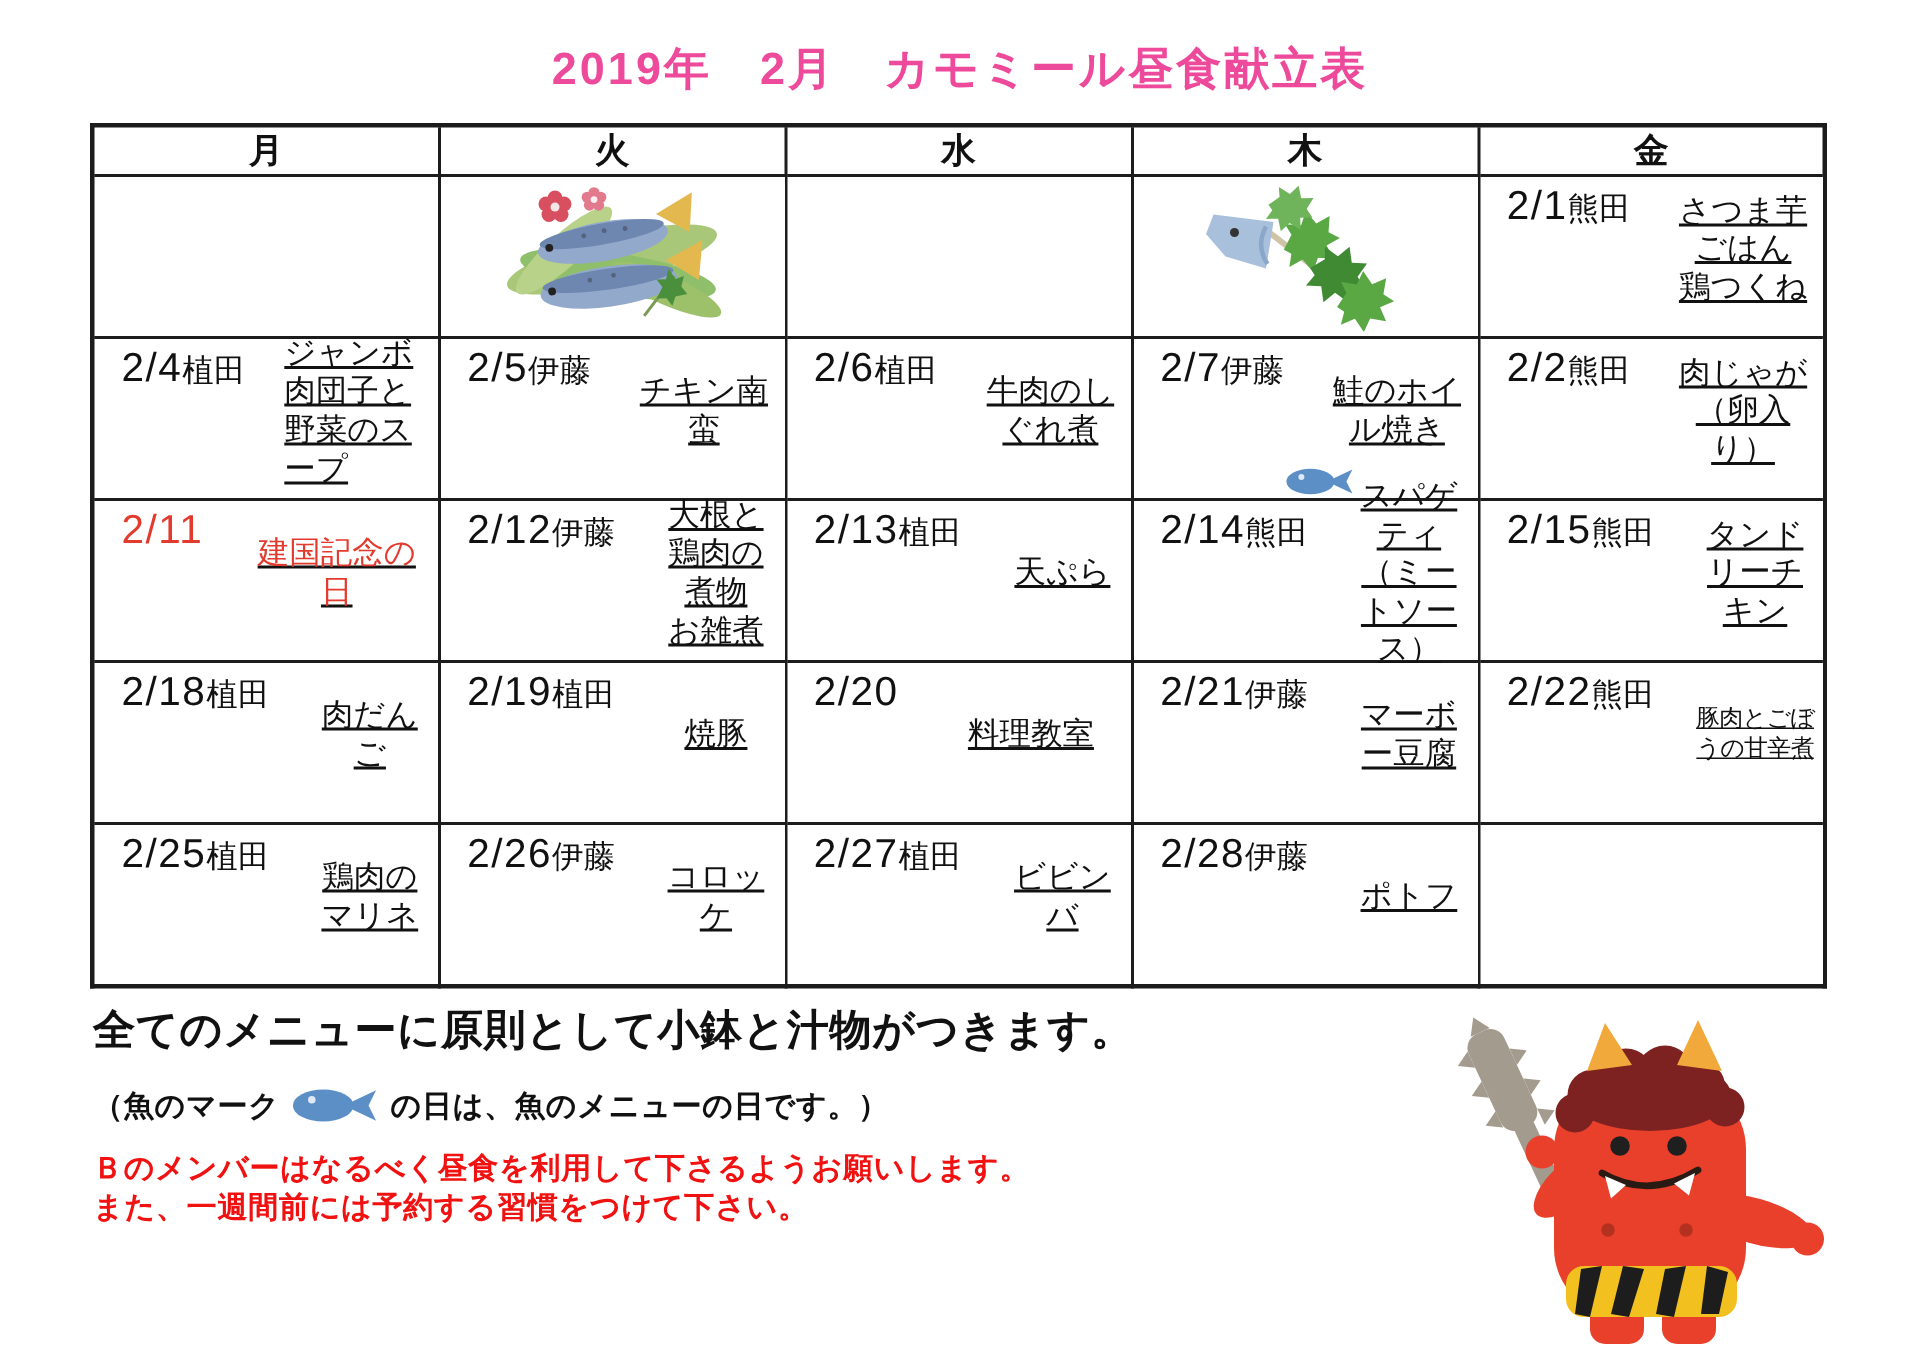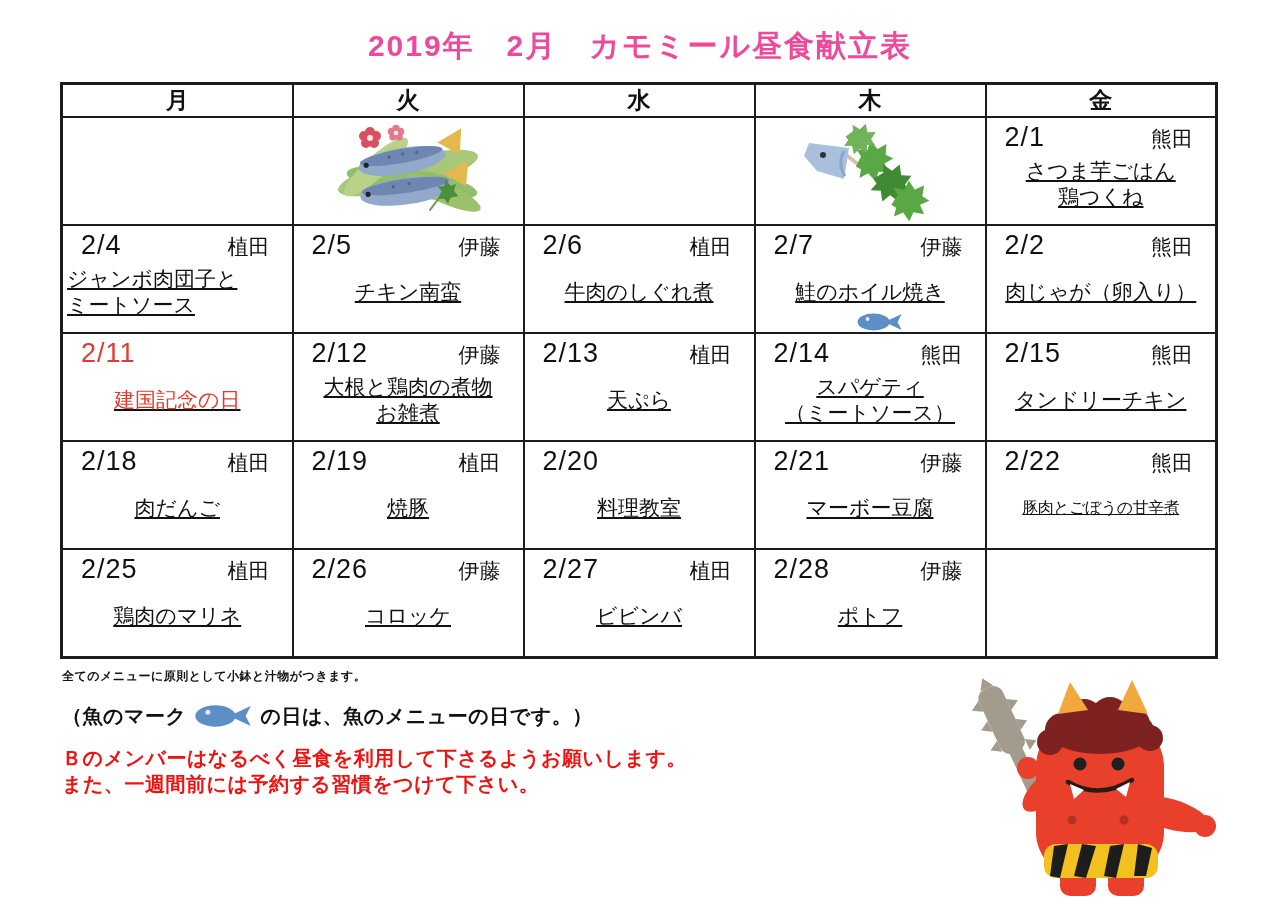--- a/index.html
+++ b/index.html
@@ -30,37 +30,37 @@
   table.cal th{
     border:2px solid var(--border-black);
     height:27px;font-size:23px;font-weight:bold;background:#fff;
     padding:0;vertical-align:middle;
   }
   table.cal td{
     border:2px solid var(--border-black);
     height:106px;padding:0;vertical-align:top;position:relative;background:#fff;
   }
   td.pink{background:var(--cell-pink);}
-  .cell{display:flex;flex-direction:column;height:106px;}
+  .cell{display:flex;flex-direction:row;height:106px;}
   .date-line{
     display:flex;justify-content:space-between;align-items:baseline;
     padding:4px 22px 0 18px;flex:none;
   }
   .date{font-size:27px;letter-spacing:1px;}
   .staff{font-size:21px;}
   .menu-wrap{flex:1;display:flex;align-items:center;justify-content:center;padding:0 4px 10px;text-decoration:underline;}
   .menu{font-size:21px;line-height:1.22;text-align:center;white-space:pre-line;}
   .menu-left .menu-wrap{justify-content:flex-start;padding-left:4px;}
   .menu-left .menu{text-align:left;}
   .menu-small .menu{font-size:16px;letter-spacing:-0.5px;}
   .red-cell .date,.red-cell .menu{color:var(--holiday-red);}
   .img-wrap{height:106px;display:flex;align-items:center;justify-content:center;}
   .fish-mark{position:absolute;bottom:-5px;left:52%;transform:translateX(-40%);z-index:2;}
   .notes{position:absolute;left:62px;top:668px;width:720px;font-weight:bold;}
-  .note1{font-size:12px;letter-spacing:0.5px;}
+  .note1{font-size:28px;letter-spacing:0.5px;}
   .note2{font-size:20px;margin-top:31px;letter-spacing:0.5px;}
   .note3{font-size:20px;margin-top:17px;display:flex;align-items:center;letter-spacing:0.5px;}
   .note3 svg{margin:0 8px;}
   .notes-red{margin-top:15px;font-size:20px;color:var(--note-red);line-height:1.32;letter-spacing:0.5px;}
   .oni{position:absolute;left:958px;top:668px;}
 </style>
 </head>
 <body>
 
 <div class="page">
@@ -163,21 +163,21 @@
 
     <tr>
       <td class="menu-left">
         <div class="cell">
           <div class="date-line">
             <span class="date">2/4</span>
             <span class="staff">植田</span>
           </div>
           <div class="menu-wrap">
                 <div class="menu">ジャンボ肉団子と
-ミートソース</div>
+野菜のスープ</div>
               </div>
         </div>
       </td>
       <td>
         <div class="cell">
           <div class="date-line">
             <span class="date">2/5</span>
             <span class="staff">伊藤</span>
           </div>
           <div class="menu-wrap">

